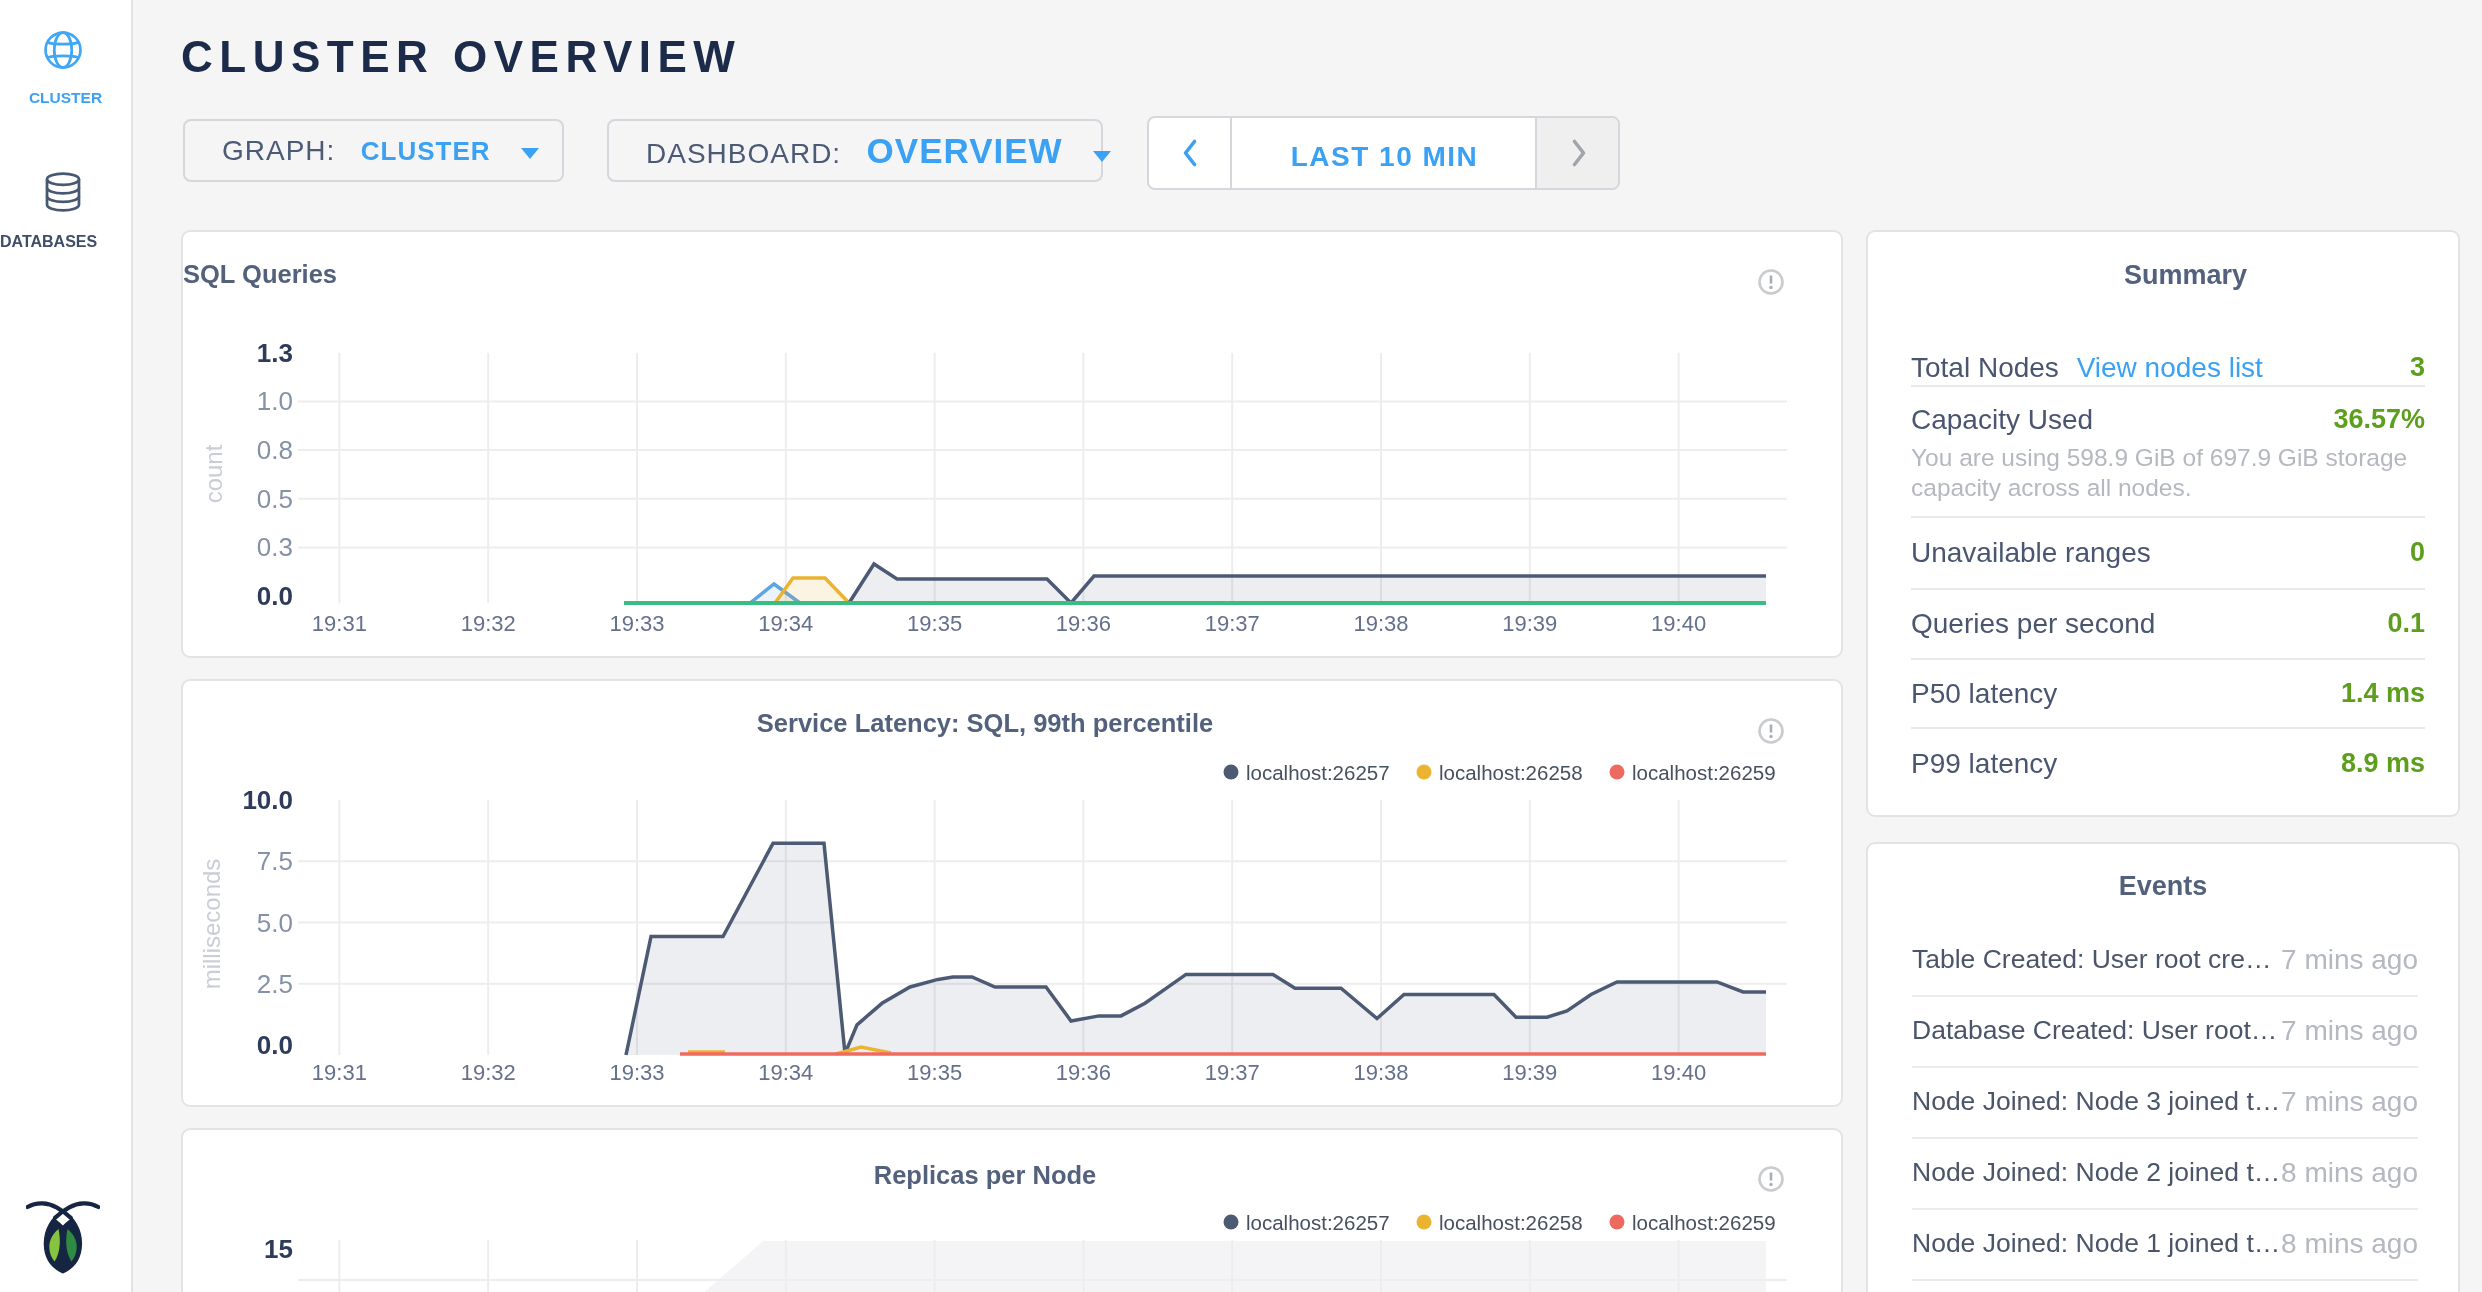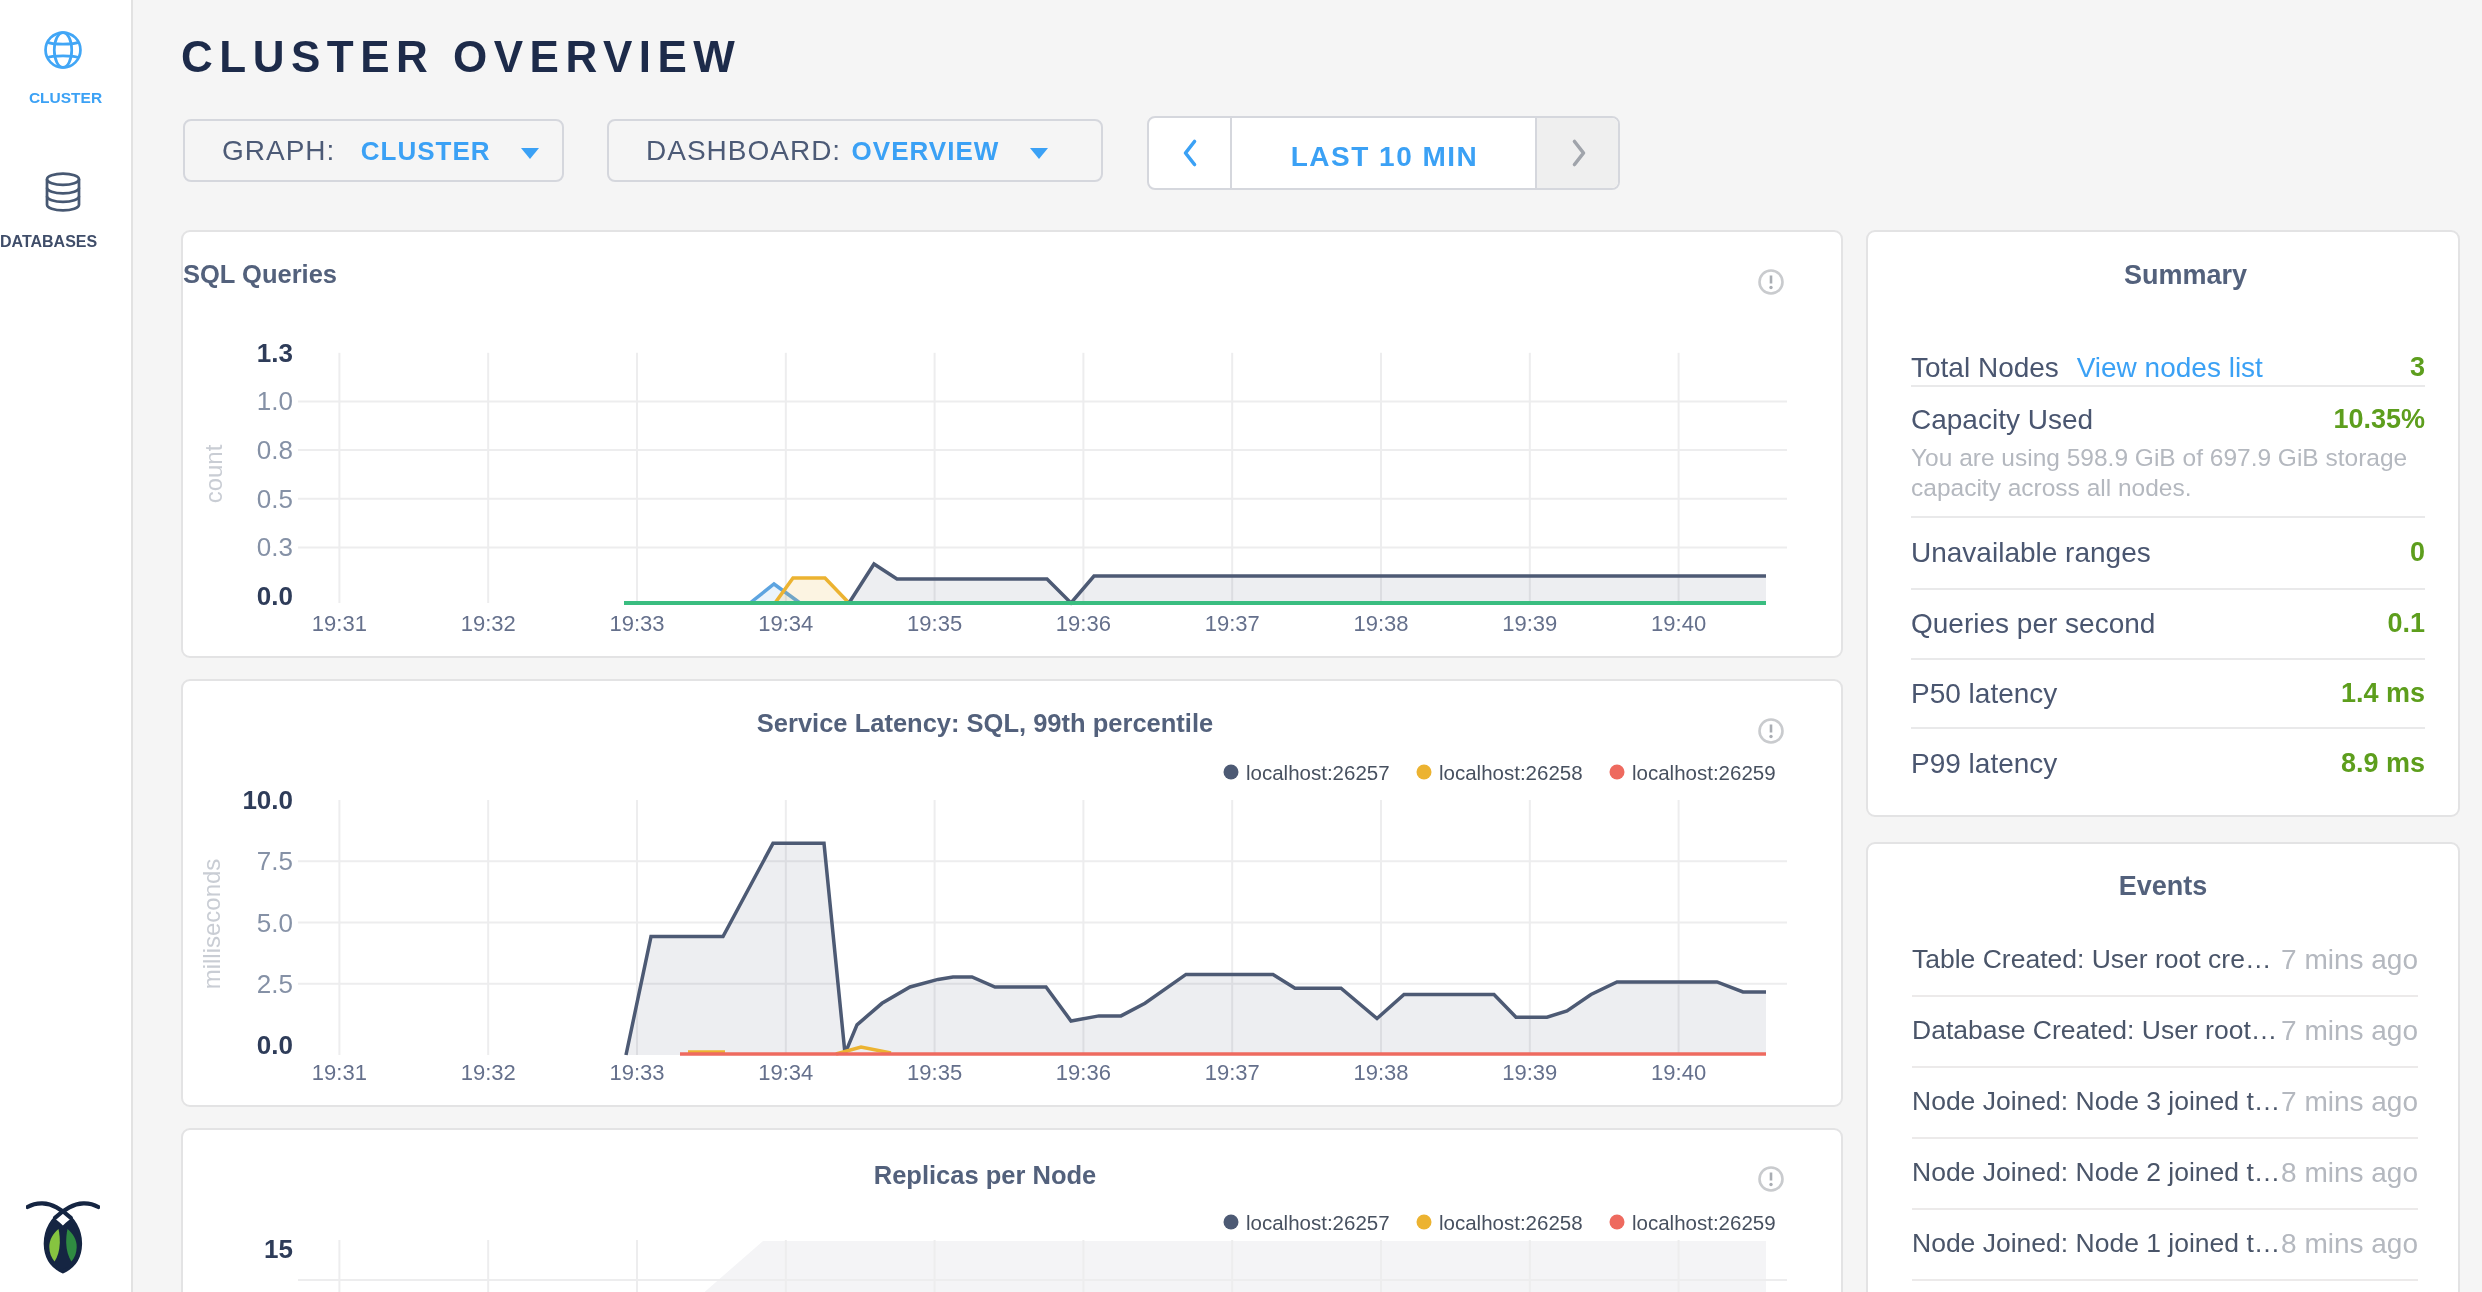--- a/index.html
+++ b/index.html
@@ -41,21 +41,21 @@
 
 <div class="abs" style="left:181px;top:32px;font-size:44px;font-weight:bold;letter-spacing:6.5px;color:#1d2b4a">CLUSTER OVERVIEW</div>
 
 <div class="abs" style="left:183px;top:119px;width:381px;height:63px;border:2px solid #d5d7dd;border-radius:8px;line-height:59px;padding-left:37px;white-space:nowrap">
   <span style="font-size:28px;letter-spacing:1px;color:#4c5a76">GRAPH:</span>
   <span style="font-size:26px;font-weight:bold;letter-spacing:1px;color:#3ba1f5;margin-left:21px">CLUSTER</span>
   <span style="margin-left:26px"><span style="display:inline-block;width:0;height:0;border-left:9px solid transparent;border-right:9px solid transparent;border-top:11px solid #3ba1f5;vertical-align:middle;margin-bottom:4px"></span></span>
 </div>
 <div class="abs" style="left:607px;top:119px;width:496px;height:63px;border:2px solid #d5d7dd;border-radius:8px;line-height:59px;padding-left:37px;white-space:nowrap">
   <span style="font-size:28px;letter-spacing:1px;color:#4c5a76">DASHBOARD:</span>
-  <span style="font-size:26px;font-weight:bold;letter-spacing:1px;color:#3ba1f5;margin-left:6px">OVERVIEW</span>
+  <span style="font-size:35px;font-weight:bold;letter-spacing:1px;color:#3ba1f5;margin-left:21px">OVERVIEW</span>
   <span style="margin-left:26px"><span style="display:inline-block;width:0;height:0;border-left:9px solid transparent;border-right:9px solid transparent;border-top:11px solid #3ba1f5;vertical-align:middle;margin-bottom:4px"></span></span>
 </div>
 <div class="abs" style="left:1147px;top:116px;width:473px;height:74px;border:2px solid #d5d7dd;border-radius:8px;background:#fff;overflow:hidden">
   <div class="abs" style="left:0;top:0;width:83px;height:70px;border-right:2px solid #d5d7dd;text-align:center;padding-top:20px"><svg width="18" height="30" viewBox="0 0 18 30">
           <polyline points="13.5,3.5 4.5,15 13.5,26.5" fill="none" stroke="#3ba1f5" stroke-width="3.6" stroke-linecap="round" stroke-linejoin="round"></polyline>
         </svg></div>
   <div class="abs" style="left:85px;top:4px;width:301px;height:70px;text-align:center;line-height:70px;font-size:28px;font-weight:bold;letter-spacing:1.5px;color:#3ba1f5">LAST 10 MIN</div>
   <div class="abs" style="left:386px;top:0;width:85px;height:70px;background:#efefef;border-left:2px solid #d5d7dd;text-align:center;padding-top:20px"><svg width="18" height="30" viewBox="0 0 18 30">
           <polyline points="4.5,3.5 13.5,15 4.5,26.5" fill="none" stroke="#a0a4ab" stroke-width="3.6" stroke-linecap="round" stroke-linejoin="round"></polyline>
         </svg></div>
@@ -187,21 +187,21 @@
         <text x="1258" y="102" font-size="20.5" fill="#47505f">localhost:26258</text>
         <circle cx="1436" cy="94" r="7.5" fill="#ee6a5f"></circle>
         <text x="1451" y="102" font-size="20.5" fill="#47505f">localhost:26259</text>
       </svg>
 </div>
 
 <div class="card" style="left:1866px;top:230px;width:594px;height:587px">
   <div class="abs" style="left:0;top:28px;width:635px;text-align:center;font-size:27px;font-weight:bold;color:#53617c">Summary</div>
   <div class="abs" style="left:43px;top:120px;width:514px;font-size:28px;color:#4a5670">Total Nodes <span style="color:#3ba1f5;margin-left:10px">View nodes list</span><span style="float:right;color:#5d9e1d;font-weight:bold;font-size:27px">3</span></div>
   <div class="abs" style="left:43px;top:153px;width:514px;border-top:2px solid #e9e9ea"></div>
-  <div class="abs" style="left:43px;top:172px;width:514px;font-size:28px;color:#4a5670">Capacity Used<span style="float:right;color:#5d9e1d;font-weight:bold;font-size:27px">10.35%</span></div>
+  <div class="abs" style="left:43px;top:172px;width:514px;font-size:28px;color:#4a5670">Capacity Used<span style="float:right;color:#5d9e1d;font-weight:bold;font-size:27px">36.57%</span></div>
   <div class="abs" style="left:43px;top:211px;width:540px;font-size:24.5px;line-height:30px;color:#b4b8bf;white-space:nowrap">You are using 598.9 GiB of 697.9 GiB storage<br>capacity across all nodes.</div>
   <div class="abs" style="left:43px;top:284px;width:514px;border-top:2px solid #e9e9ea"></div>
   <div class="abs" style="left:43px;top:305px;width:514px;font-size:28px;color:#4a5670">Unavailable ranges<span style="float:right;color:#5d9e1d;font-weight:bold;font-size:27px">0</span></div>
   <div class="abs" style="left:43px;top:356px;width:514px;border-top:2px solid #e9e9ea"></div>
   <div class="abs" style="left:43px;top:376px;width:514px;font-size:28px;color:#4a5670">Queries per second<span style="float:right;color:#5d9e1d;font-weight:bold;font-size:27px">0.1</span></div>
   <div class="abs" style="left:43px;top:426px;width:514px;border-top:2px solid #e9e9ea"></div>
   <div class="abs" style="left:43px;top:446px;width:514px;font-size:28px;color:#4a5670">P50 latency<span style="float:right;color:#5d9e1d;font-weight:bold;font-size:27px">1.4 ms</span></div>
   <div class="abs" style="left:43px;top:495px;width:514px;border-top:2px solid #e9e9ea"></div>
   <div class="abs" style="left:43px;top:516px;width:514px;font-size:28px;color:#4a5670">P99 latency<span style="float:right;color:#5d9e1d;font-weight:bold;font-size:27px">8.9 ms</span></div>
 </div>

